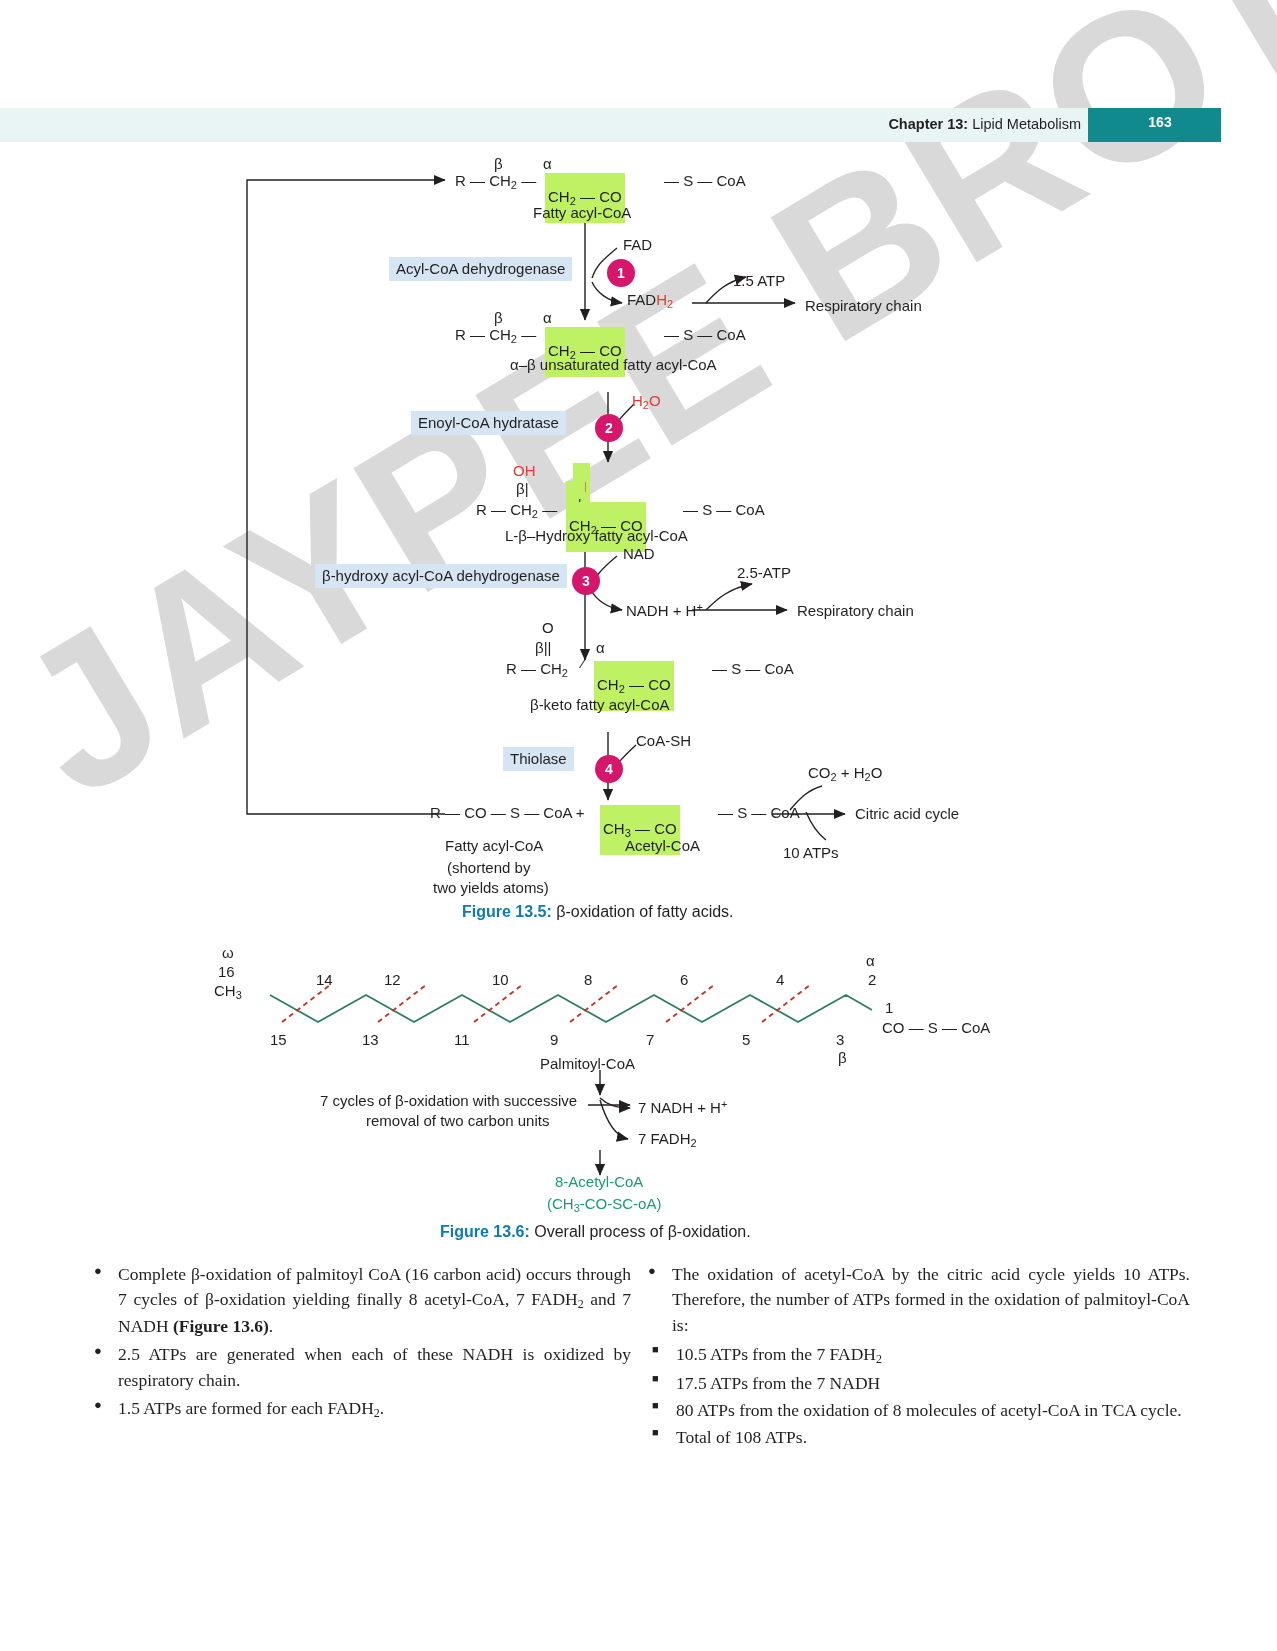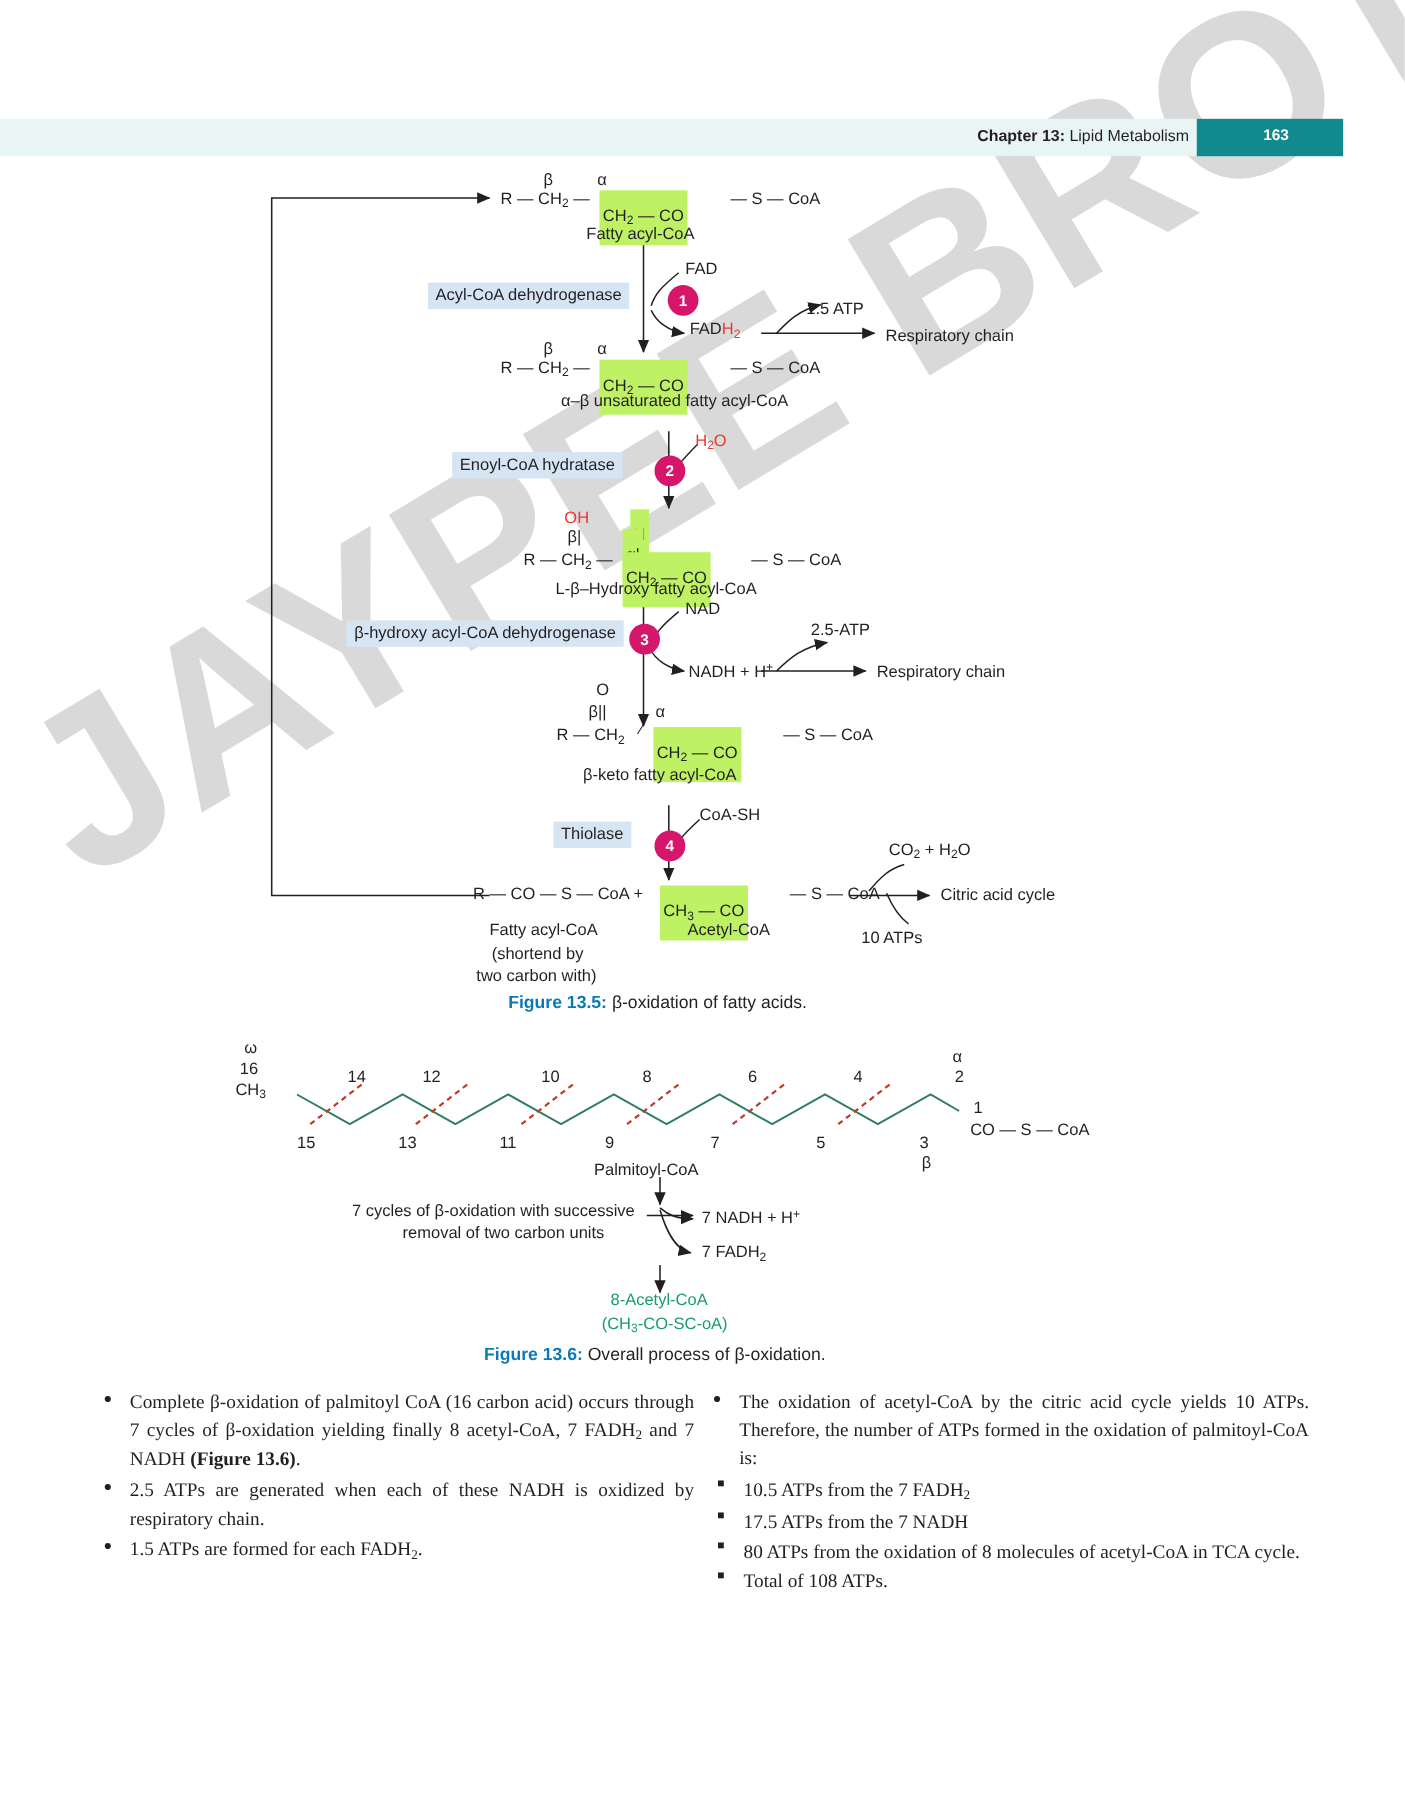--- a/index.html
+++ b/index.html
@@ -196,21 +196,21 @@
 
   <div class="enz" style="left:503px;top:747px;">Thiolase</div>
   <div class="badge" style="left:595px;top:755px;">4</div>
   <div class="t" style="left:636px;top:733px;">CoA-SH</div>
 
   <div class="t" style="left:430px;top:805px;">R — CO — S — CoA +</div>
   <div class="t hl" style="left:600px;top:805px;">CH<span class="sub">3</span> — CO</div>
   <div class="t" style="left:718px;top:805px;">— S — CoA</div>
   <div class="t" style="left:445px;top:838px;">Fatty acyl-CoA</div>
   <div class="t" style="left:447px;top:860px;">(shortend by</div>
-  <div class="t" style="left:433px;top:880px;">two carbon with)</div>
+  <div class="t" style="left:433px;top:880px;">two yields atoms)</div>
   <div class="t" style="left:625px;top:838px;">Acetyl-CoA</div>
   <div class="t" style="left:772px;top:765px;margin-left:36px;">CO<span class="sub">2</span> + H<span class="sub">2</span>O</div>
   <div class="t" style="left:855px;top:806px;">Citric acid cycle</div>
   <div class="t" style="left:783px;top:845px;">10 ATPs</div>
 
   <div class="fig-cap" style="left:462px;top:903px;">
     <b>Figure 13.5:</b><span> β-oxidation of fatty acids.</span>
   </div>
 
   <svg class="layer">

